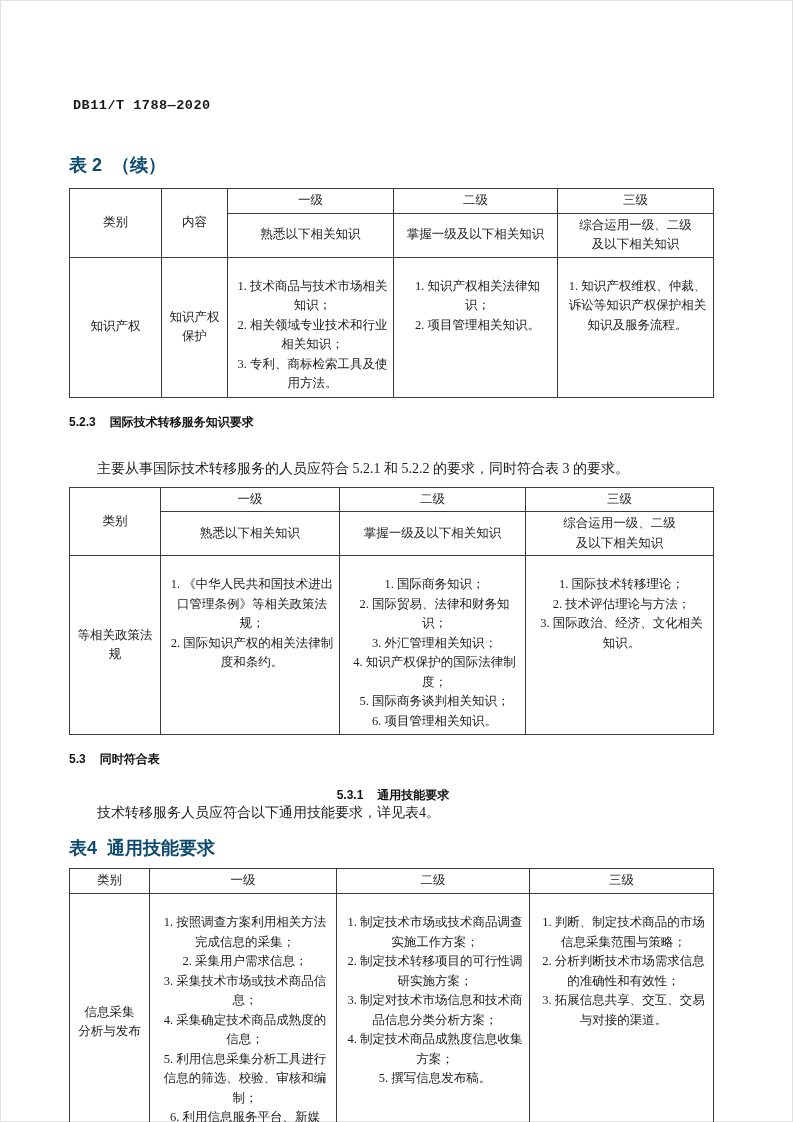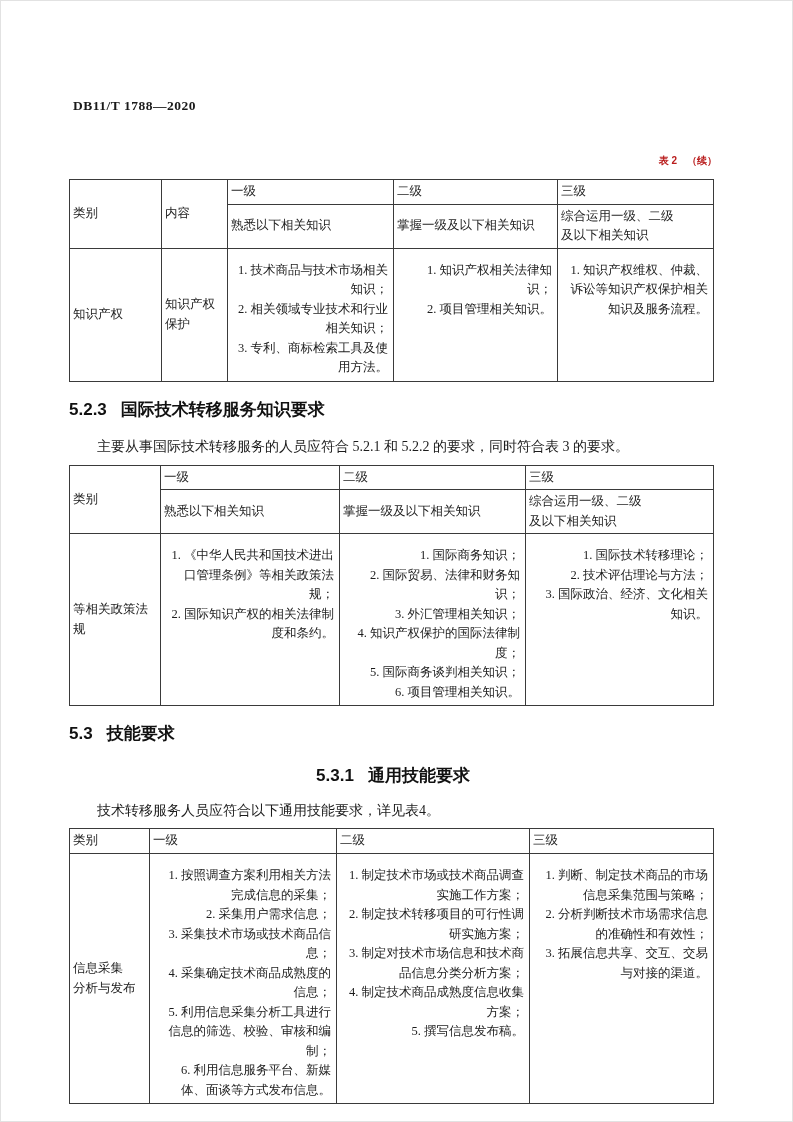--- a/index.html
+++ b/index.html
@@ -14,40 +14,40 @@
     position: relative;
     width: 793px; height: 1122px;
     background: #ffffff;
     border: 1px solid #e2e2e2;
   }
   .content { padding: 0 75px 0 68px; }
 
   .doc-header {
     margin-top: 97px;
     margin-left: 4px;
-    font-family: Liberation Serif, serif;
+    font-family: Liberation Mono, monospace;
     font-weight: 700;
     font-size: 13.5px;
     letter-spacing: 0.5px;
     color: #1a1a1a;
   }
 
   .tbl-caption {
-    text-align: right;
+    text-align: left;
     font-family: "Liberation Sans", "DejaVu Sans", sans-serif;
     font-weight: 700;
-    font-size: 10px;
-    color: #b91c1c;
+    font-size: 18px;
+    color: #0c4a6e;
   }
   .cap-gap { margin-left: 10px; }
 
   .section-heading {
     font-family: "Liberation Sans", "DejaVu Sans", sans-serif;
     font-weight: 700;
-    font-size: 17px;
+    font-size: 12px;
     color: #111;
   }
   .section-title-gap { margin-left: 14px; }
 
   .para {
     font-size: 14px;
     text-indent: 2em;
     color: #1c1c1c;
   }
 
@@ -57,42 +57,42 @@
     table-layout: fixed;
     font-size: 12.5px;
     color: #1c1c1c;
   }
   table.tbl td {
     border: 1px solid #3a3a3a;
     white-space: pre-line;
     line-height: 19.5px;
   }
   td.hc {           
-    text-align: left;
+    text-align: center;
     vertical-align: middle;
     padding: 2px 3px;
   }
   td.body {         
-    text-align: right;
+    text-align: center;
     vertical-align: top;
-    padding: 12px 5px 3px 9px;
+    padding: 19px 5px 3px 9px;
   }
   tr.hrow1 td { height: 23px; }
   tr.hrow2 td { height: 32px; }
   tr.hrow4 td { height: 25px; }
 
   .caption-t2 { margin-top: 40px; }
   .t2 { margin-top: 11px; }
   .sec-523 { margin-top: 16px; }
-  .para-1 { margin-top: 17px; }
+  .para-1 { margin-top: 29px; }
   .caption-t3 { margin-top: 16px; }
   .t3 { margin-top: 9px; }
   .sec-53 { margin-top: 16px; }
   .sec-531 { margin-top: 19px; text-align: center; }
-  .para-2 { margin-top: 15px; }
+  .para-2 { }
   .caption-t4 { margin-top: 14px; }
   .t4 { margin-top: 8px; }
 </style>
 </head>
 <body>
 
 <div class="page">
   <div class="content">
 
     <div class="doc-header">DB11/T 1788—2020</div>
@@ -175,29 +175,32 @@
 5. 国际商务谈判相关知识；
 6. 项目管理相关知识。</td>
           <td class="body">1. 国际技术转移理论；
 2. 技术评估理论与方法；
 3. 国际政治、经济、文化相关知识。</td>
         </tr>
       </tbody>
     </table>
 
     <div class="section-heading sec-53">
-      <span>5.3</span><span class="section-title-gap">技能要求</span>
+      <span>5.3</span><span class="section-title-gap">同时符合表</span>
     </div>
 
     <div class="section-heading sec-531">
       <span>5.3.1</span><span class="section-title-gap">通用技能要求</span>
     </div>
 
     <div class="para para-2">技术转移服务人员应符合以下通用技能要求，详见表4。</div>
 
+    <div class="tbl-caption caption-t4">
+      <span>表4</span><span class="cap-gap">通用技能要求</span>
+    </div>
 
     <table class="tbl t4">
       <colgroup>
         <col style="width:80px">
           <col style="width:187px">
           <col style="width:193px">
           <col style="width:184px">
       </colgroup>
       <tbody>
         <tr class="hrow4">

